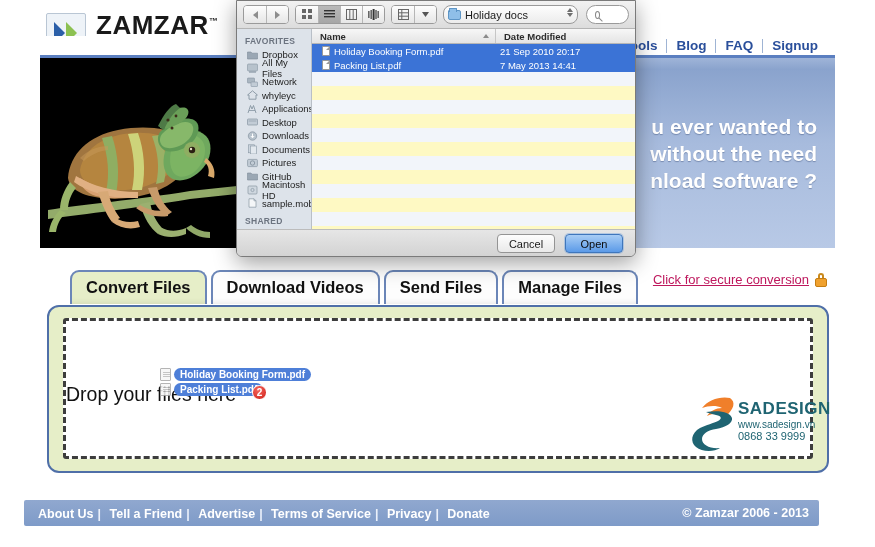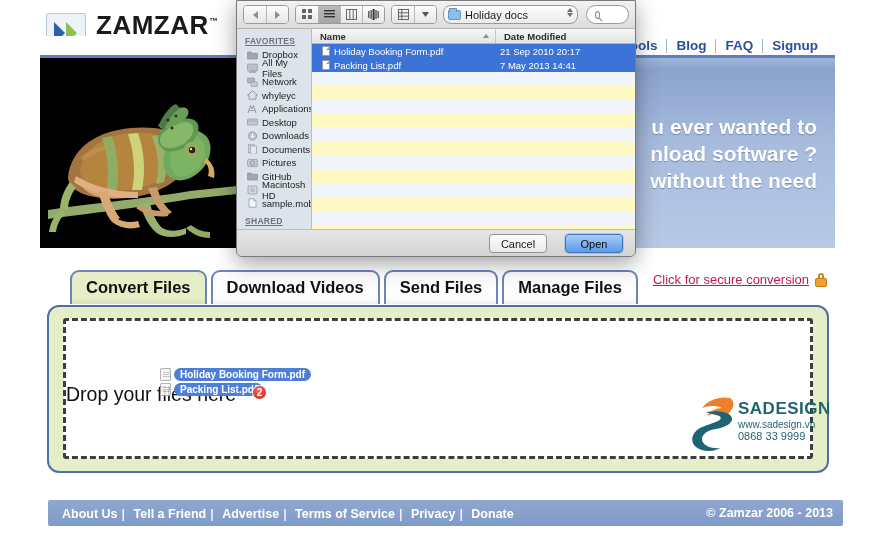--- a/index.html
+++ b/index.html
@@ -120,21 +120,21 @@
 
   
   .watermark { position:absolute; left:686px; top:392px; width:140px; height:62px; }
   .wm-text { position:absolute; left:52px; top:8px; color:#1f6472; line-height:1.1; }
   .wm-text .w1 { font-size:17px; font-weight:bold; letter-spacing:.5px; }
   .wm-text .w2 { font-size:10px; }
   .wm-text .w3 { font-size:11px; }
 
   
   .footer {
-    position:absolute; left:48px; top:500px; width:795px; height:26px;
+    position:absolute; left:24px; top:500px; width:795px; height:26px;
     background: linear-gradient(180deg,#90a8cf,#7e9bc8);
     display:flex; align-items:center; justify-content:space-between;
     padding: 0 10px; border-radius:2px;
   }
   .footer .links a {
     color:#ffffff; font-size:12.5px; font-weight:bold; text-decoration:none; padding:0 4px;
   }
   .footer .sep { color:#eaf0fa; font-size:12.5px; font-weight:bold; }
   .footer .copy { color:#ffffff; font-size:12.5px; font-weight:bold; }
 
@@ -178,21 +178,21 @@
     display:flex; align-items:center; padding: 0 8px; gap:5px; margin-left:2px;
   }
   .mag { width:8px; height:8px; border:1.4px solid #8a8a8a; border-radius:50%; position:relative; }
   .mag::after { content:""; position:absolute; right:-4px; bottom:-3px; width:5px; height:1.4px; background:#8a8a8a; transform:rotate(45deg); }
 
   .dlg-body { display:flex; height: 200px; }
   .sidebar {
     width: 75px; background:#dde3ea; border-right:1px solid #b9bfc7; padding-top:5px;
     font-size:9.5px; color:#1c1c1c; overflow:hidden;
   }
-  .side-head { font-size:8.5px; font-weight:bold; color:#6c7480; padding: 2px 6px 2px 8px; letter-spacing:.3px;text-decoration:underline; }
+  .side-head { font-size:8.5px; font-weight:bold; color:#6c7480; padding: 2px 6px 2px 8px; letter-spacing:.3px; }
   .side-item { display:flex; align-items:center; gap:4px; padding: 1px 4px 1px 10px; height:13.5px; }
   .side-item .ico { width:11px; height:10px; flex:0 0 11px; }
 
   .filelist { flex:1; background:#fef9c3; position:relative; }
   .col-head {
     display:flex; height:15px; background: linear-gradient(180deg,#f7f7f7,#e4e4e4);
     border-bottom:1px solid #b6b6b6; font-size:9.5px; font-weight:bold; color:#2b2b2b;
   }
   .col-head .c { padding: 2px 0 0 8px; position:relative; }
   .col-head .c.name { width: 184px; border-right:1px solid #c6c6c6; }
@@ -204,21 +204,21 @@
   .frow .fname { width:184px; display:flex; align-items:center; gap:4px; padding-left:10px; }
   .frow .fdate { flex:1; text-align:left; padding-left:4px; }
   .doc-ico { width:8px; height:10px; background:#fff; border:1px solid #9a9a9a; position:relative; flex:0 0 8px; border-radius:1px; }
   .doc-ico::after { content:""; position:absolute; right:0; top:0; border-left:3px solid transparent; border-bottom:3px solid #9a9a9a; }
   .zebra { height:14px; }
   .zebra.odd { background:#f2f5fa; }
 
   .dlg-foot {
     height: 28px; background: linear-gradient(180deg,#e6e6e6,#d2d2d2);
     border-top:1px solid #bcbcbc; display:flex; align-items:center; justify-content:flex-end;
-    gap:18px; padding-right:12px;
+    gap:10px; padding-right:12px;
   }
   .mbtn {
     min-width:58px; height:19px; border-radius:4px; border:1px solid #949494;
     background: linear-gradient(180deg,#fdfdfd,#e9e9e9); font-size:11px; color:#1a1a1a;
     display:flex; align-items:center; justify-content:center; padding: 0 10px;
   }
   .mbtn.default {
     background: linear-gradient(180deg,#a8cdf5,#5b9ae8); border-color:#3f76bb; color:#0b0b0b;
     box-shadow: 0 0 0 1px rgba(90,150,220,.35);
   }
@@ -286,22 +286,22 @@
           <path d="M96 150 C104 156 116 160 128 158 L128 152 C118 154 108 152 100 147 Z" fill="#c79a6a"></path>
           <path d="M30 124 C24 132 20 142 20 152 L28 152 C28 144 31 136 36 130 Z" fill="#9ab56a"></path>
           <path d="M20 152 C14 158 10 166 9 174 L16 174 C17 167 20 160 26 155 Z" fill="#9ab56a"></path>
           <path d="M146 170 C152 176 160 180 170 180 L170 174 C162 174 156 171 151 167 Z" fill="#90a868"></path>
           <path d="M40 100 C48 92 58 88 68 88 L68 92 C59 93 50 97 44 103 Z" fill="#c79a5a" opacity="0.5"></path>
         </svg>
       </div>
       <div class="hero-banner">
         <div class="btxt">
           <div>u ever wanted to</div>
+          <div>without the need</div>
           <div>nload software ?</div>
-          <div>without the need</div>
         </div>
       </div>
     </div>
 
     <div class="tabs">
       <div class="tab active">Convert Files</div>
       <div class="tab">Download Videos</div>
       <div class="tab">Send Files</div>
       <div class="tab">Manage Files</div>
     </div>

